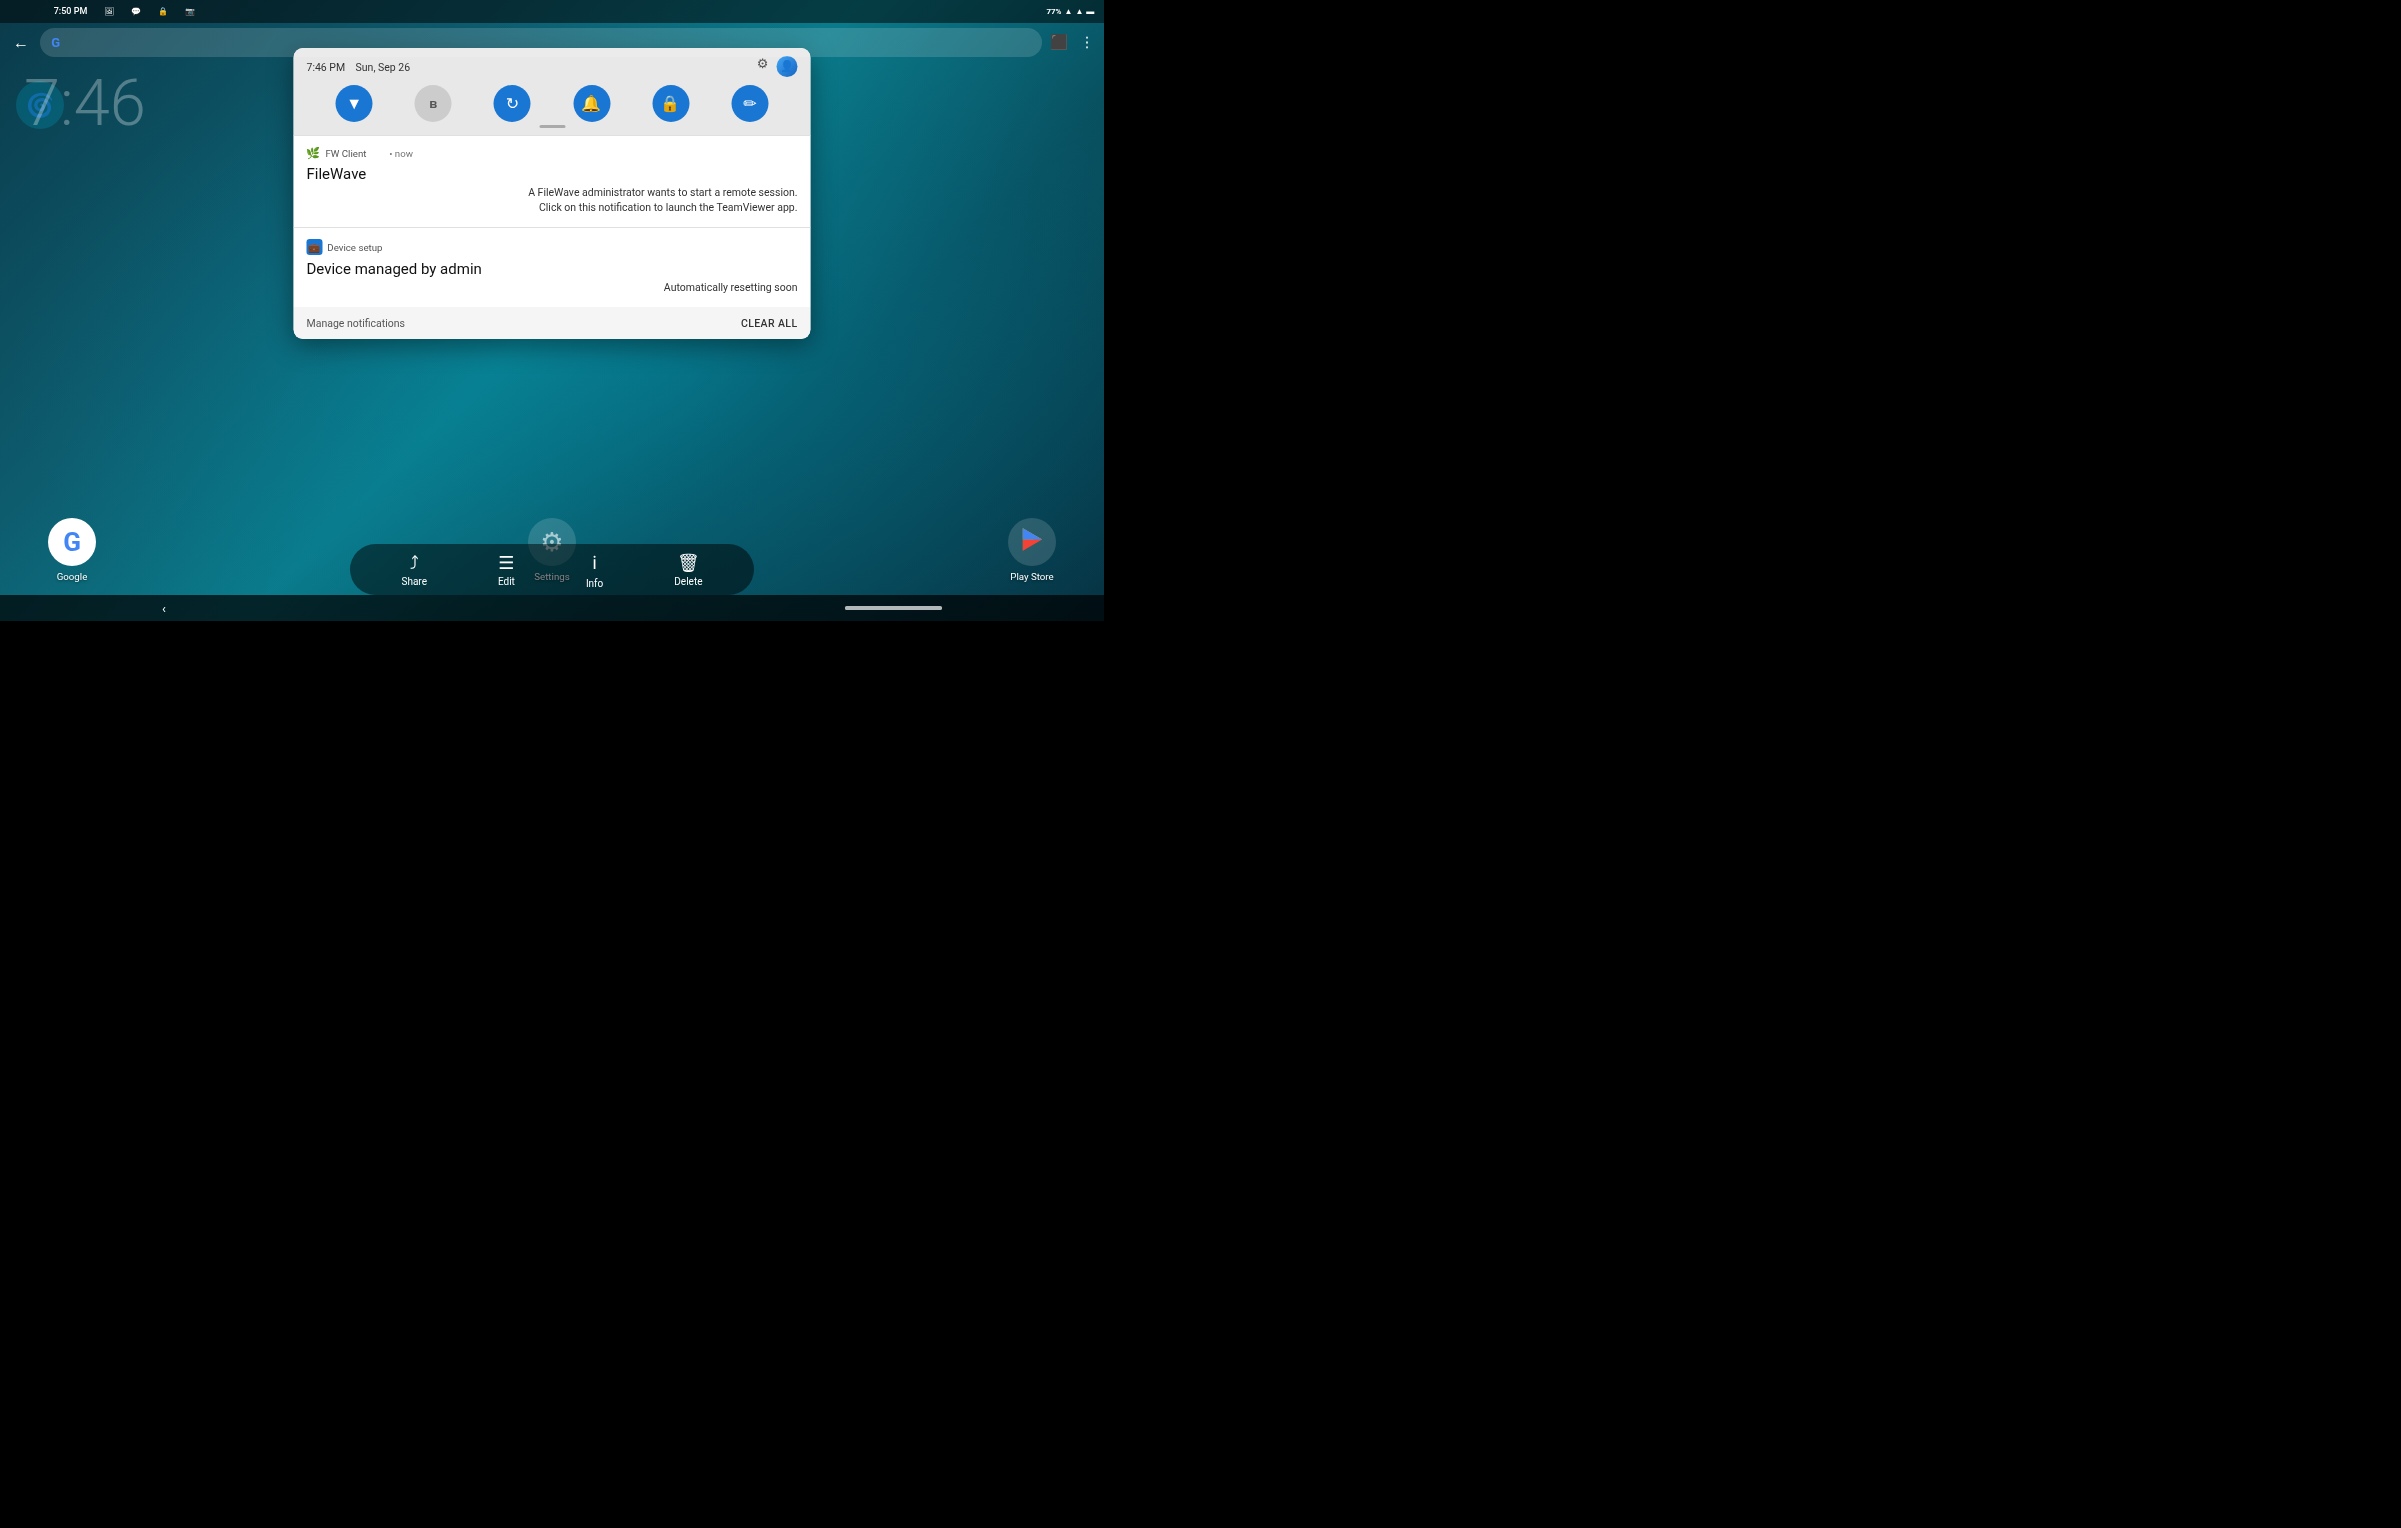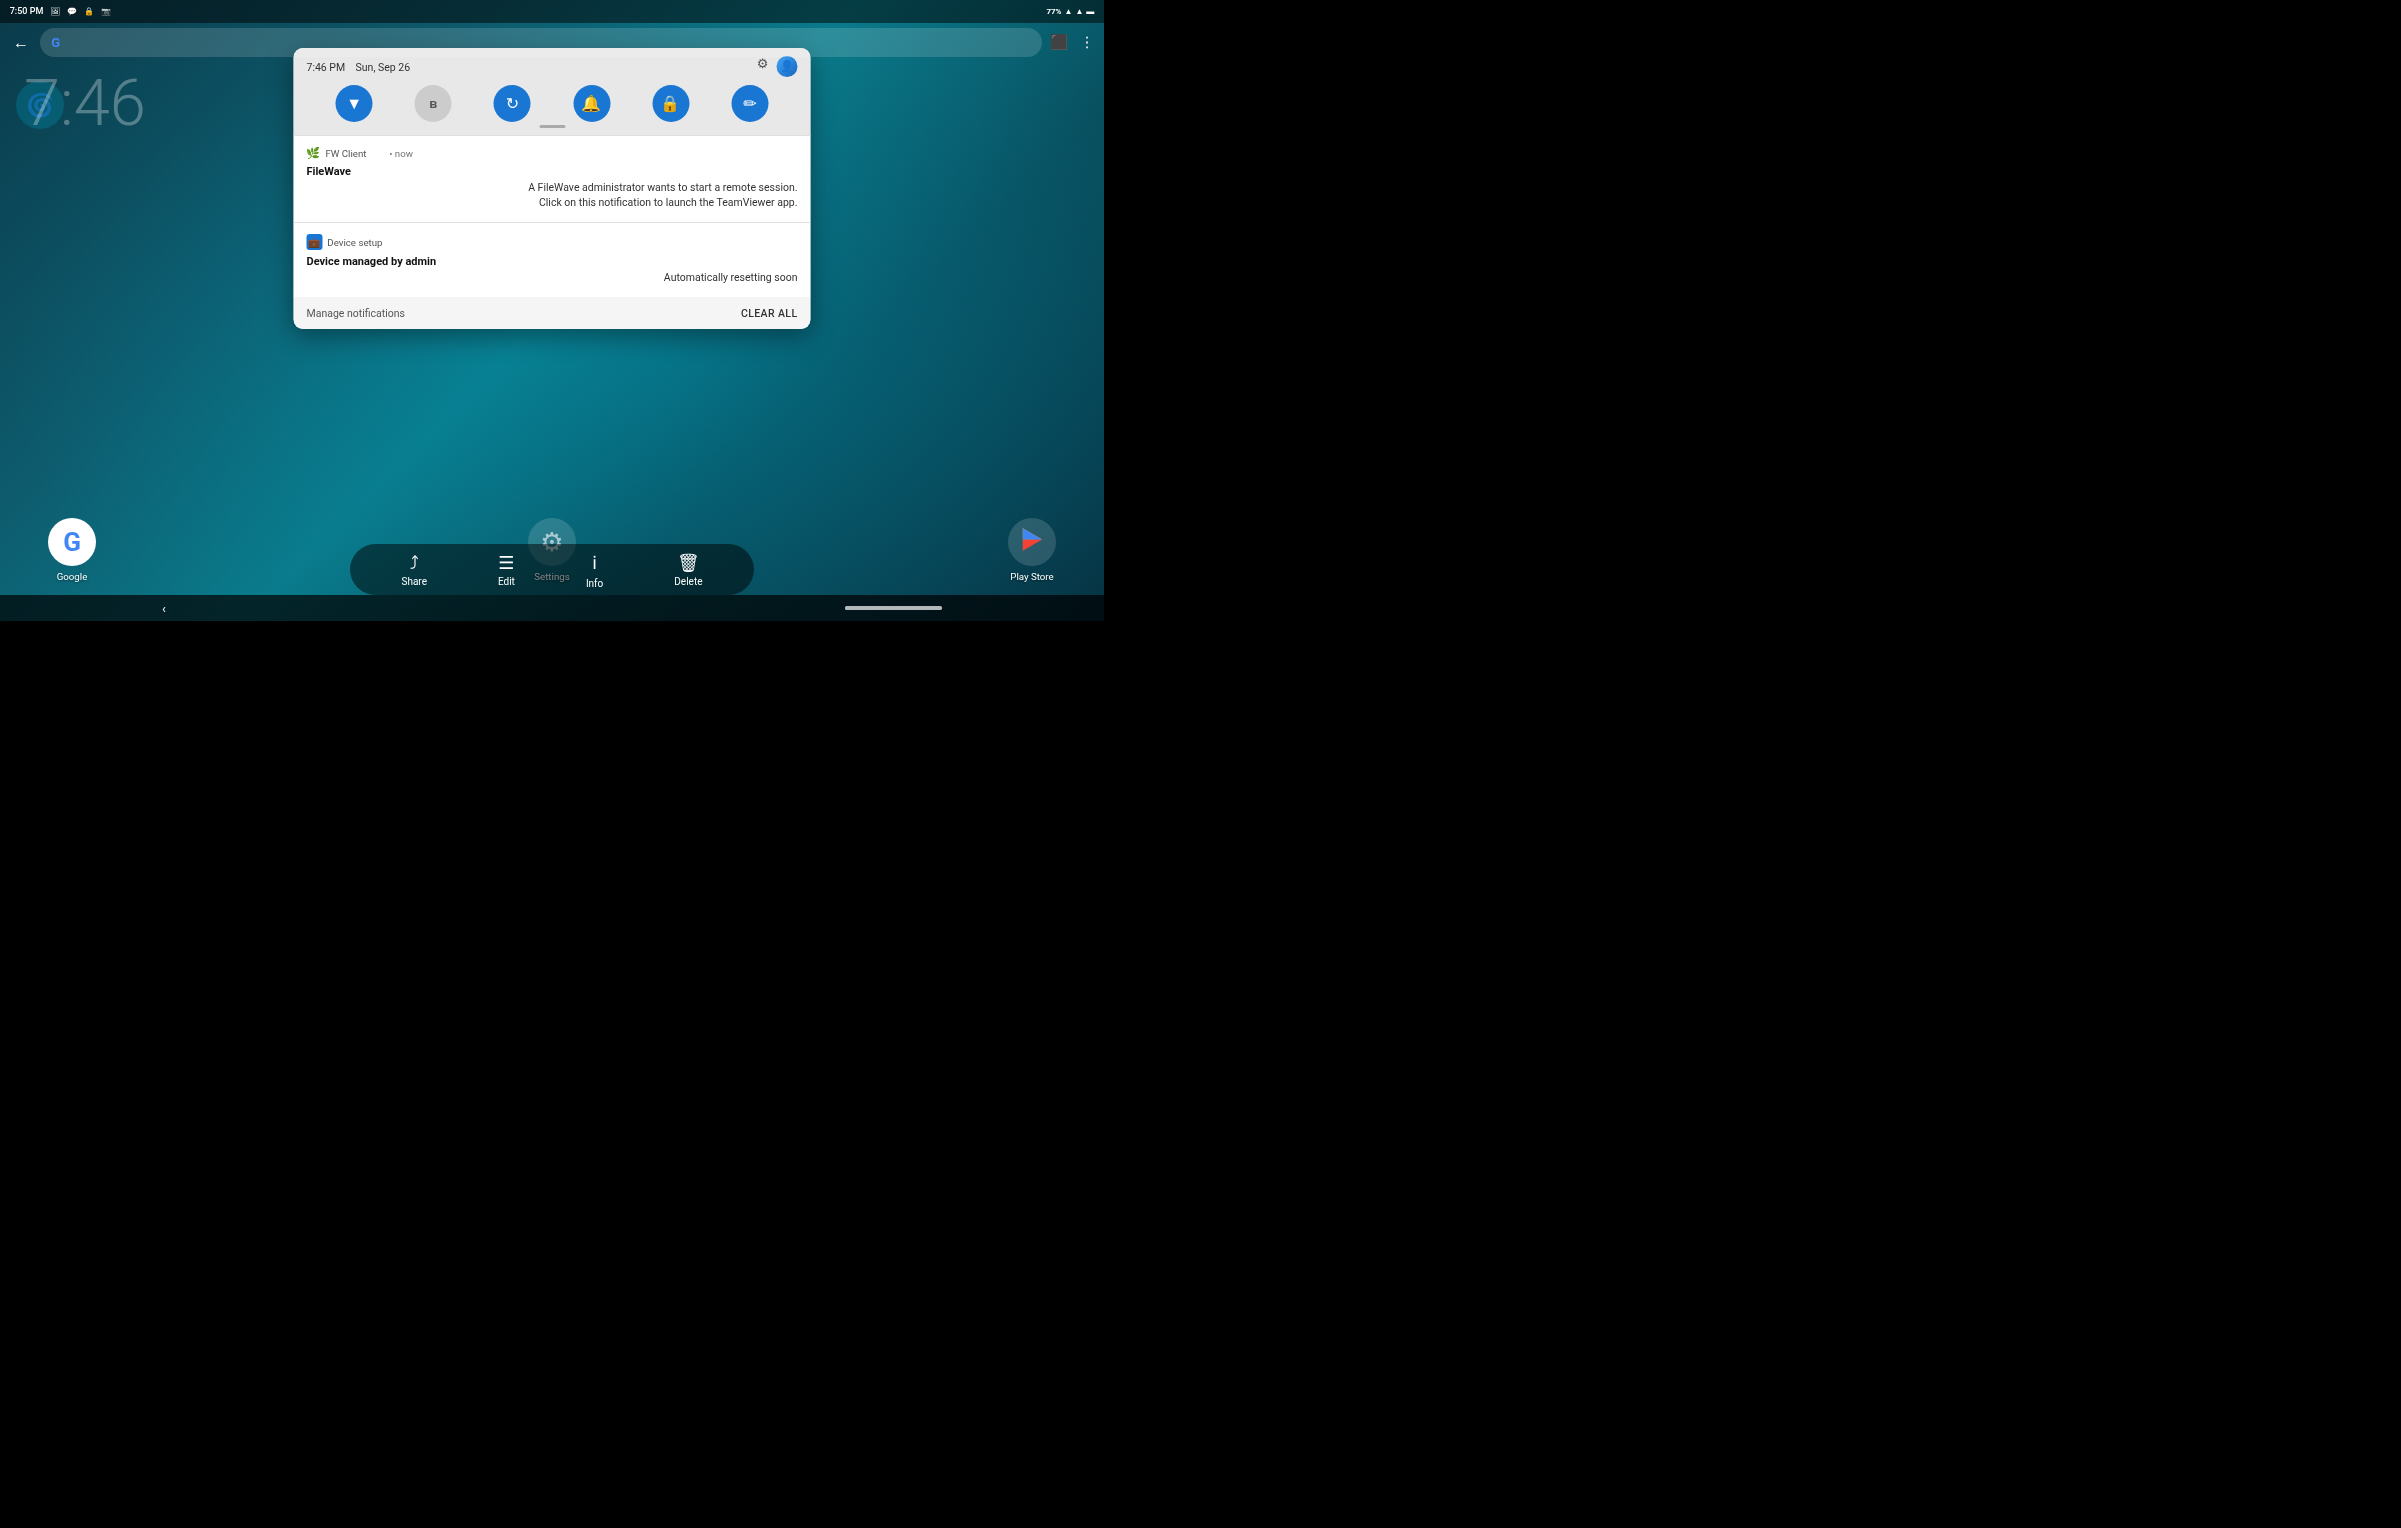--- a/index.html
+++ b/index.html
@@ -41,21 +41,22 @@
       justify-content: space-between;
       padding: 0 9.7px;
       z-index: 100;
       color: #fff;
       font-size: 9px;
     }
 
     .status-left {
       display: flex;
       align-items: center;
-      gap: 7px;
+      gap: 17px;
+      margin-left: 44px;
     }
 
     .status-time {
       font-weight: 500;
       font-size: 9px;
     }
 
     .status-right {
       display: flex;
       align-items: flex-end;
@@ -232,22 +233,22 @@
       color: #555;
     }
 
     .notif-time {
       font-size: 9.7px;
       color: #777;
       margin-left: 18px;
     }
 
     .notif-title {
-      font-size: 11px;
-      font-weight: 700;
+      font-size: 15px;
+      font-weight: 400;
       color: #111;
       margin-bottom: 3.2px;
     }
 
     .notif-body {
       font-size: 10.5px;
       color: #333;
       line-height: 1.4;
       text-align: right;
     }

